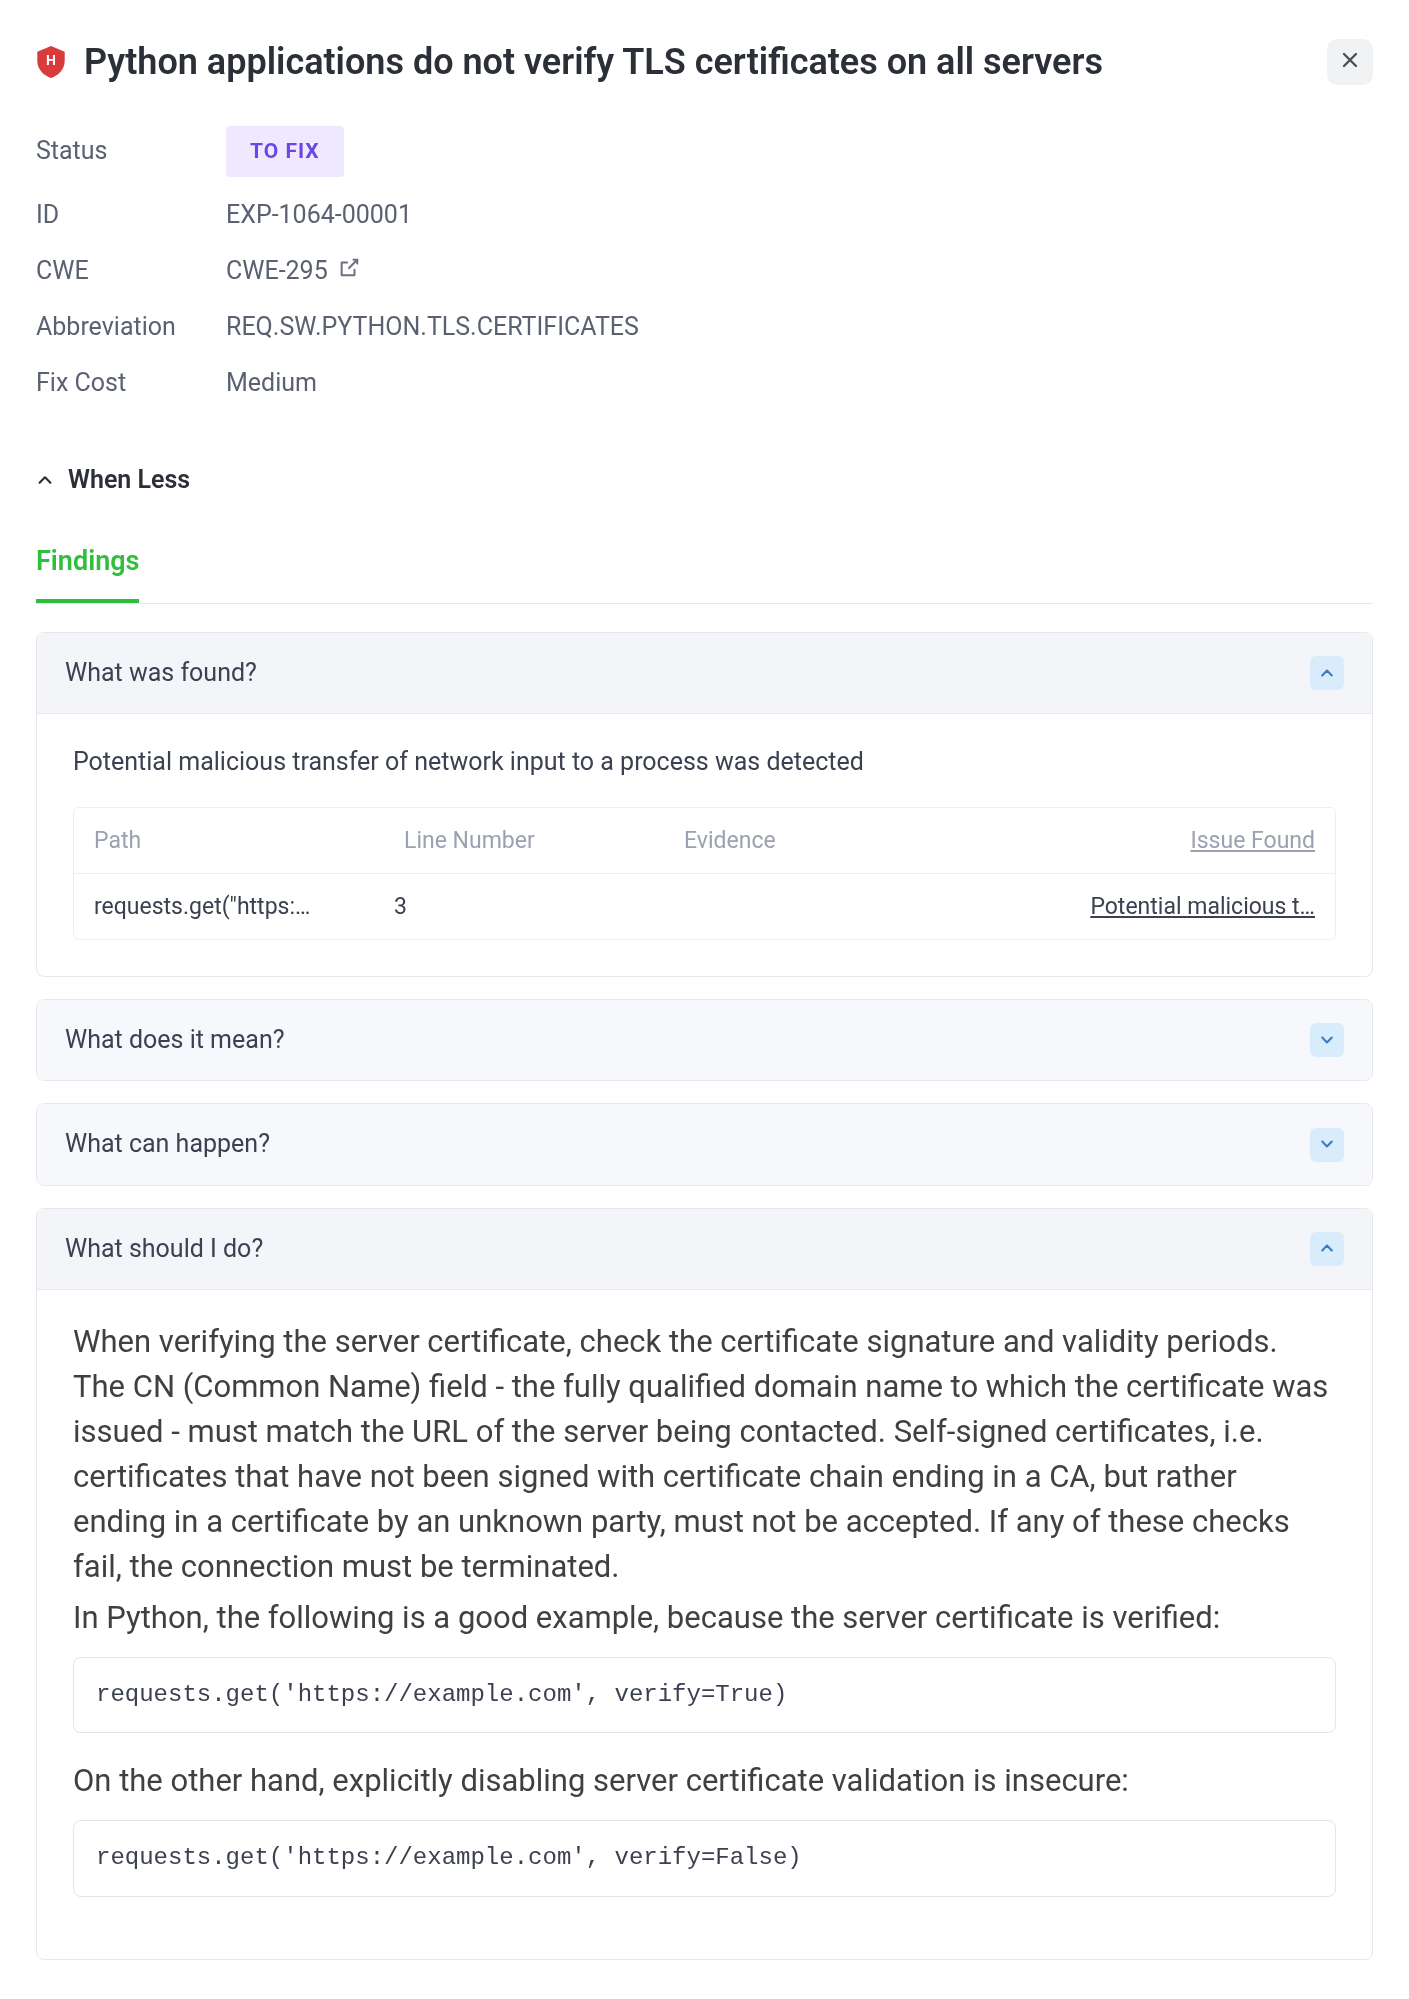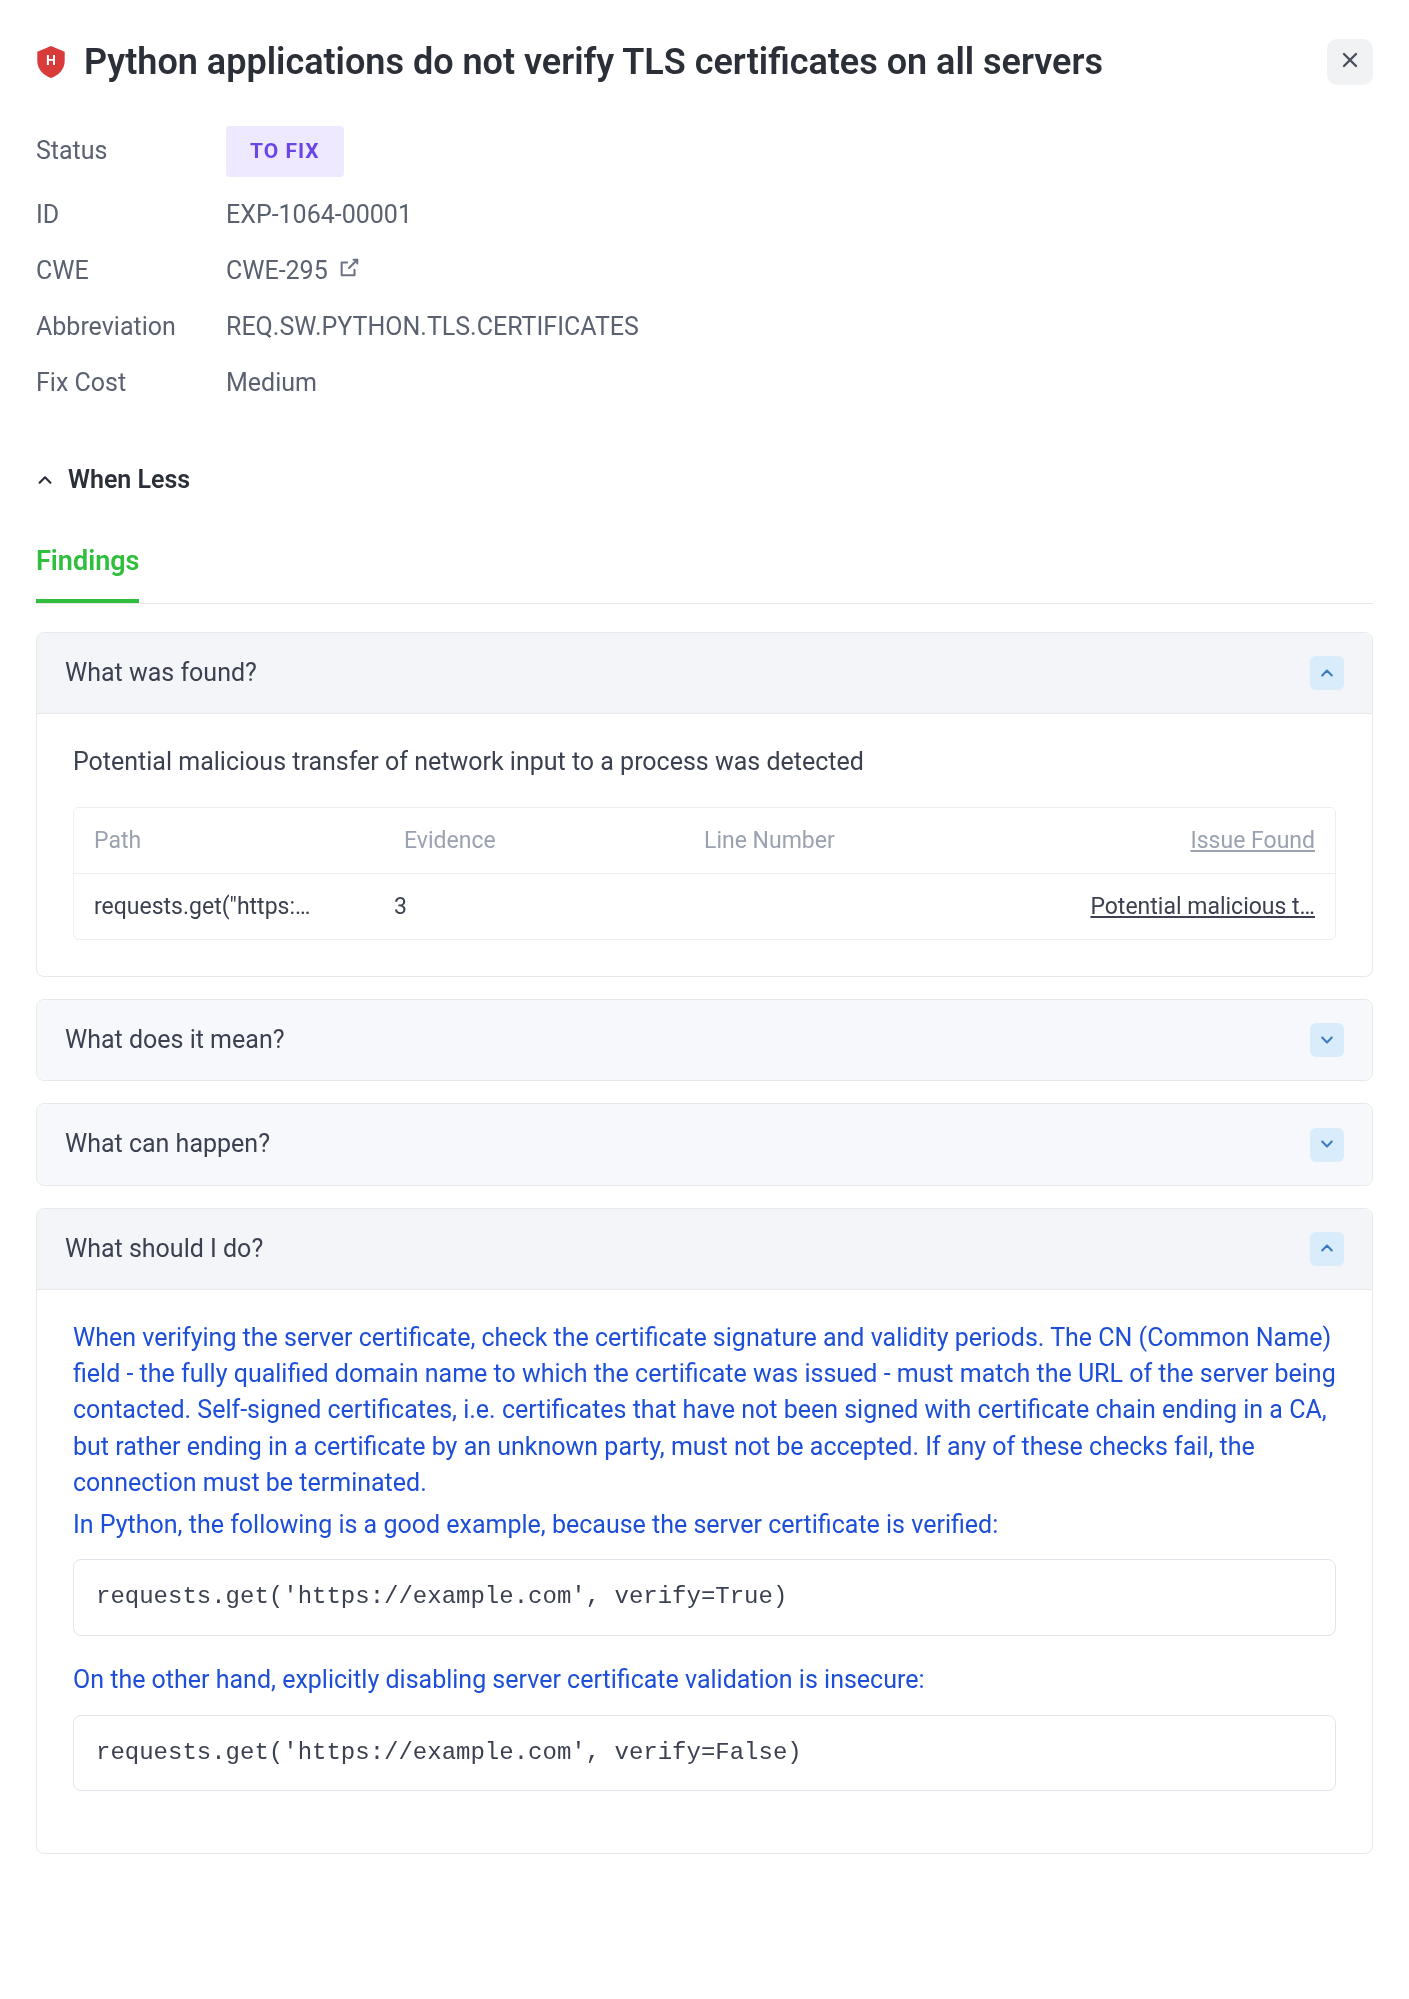--- a/index.html
+++ b/index.html
@@ -159,22 +159,22 @@
     text-overflow: ellipsis;
     white-space: nowrap;
   }
   .ft-head .ft-cell { color: #9aa1af; }
   .ft-row .ft-cell { color: #3b4150; }
   .c-path { flex: 0 0 310px; }
   .c-ev   { flex: 0 0 300px; }
   .c-ln   { flex: 0 0 280px; }
   .c-iss  { flex: 1; text-align: right; text-decoration: underline; }
   .para {
-    font-size: 25px;
-    color: #1d4ed8;
+    font-size: 31px;
+    color: #404040;
     margin-bottom: 6px;
   }
   .codeblock {
     border: 1px solid #e1e4ea;
     border-radius: 8px;
     padding: 20px 22px;
     font-family: "SFMono-Regular", Consolas, "Liberation Mono", Menlo, monospace;
     font-size: 24px;
     color: #3b4150;
     margin: 16px 0 26px 0;
@@ -262,22 +262,22 @@
             <path d="M4 13 L10 7 L16 13" fill="none" stroke="#3a7bbf" stroke-width="2.6" stroke-linecap="round" stroke-linejoin="round"></path>
           </svg>
       </span>
     </div>
   </div>
   <div class="panel-body">
     <div class="finding-desc">Potential malicious transfer of network input to a process was detected</div>
     <div class="finding-table">
       <div class="ft-head">
         <div class="ft-cell c-path">Path</div>
+        <div class="ft-cell c-ln">Line Number</div>
         <div class="ft-cell c-ev">Evidence</div>
-        <div class="ft-cell c-ln">Line Number</div>
         <div class="ft-cell c-iss">Issue Found</div>
       </div>
       <div class="ft-row">
         <div class="ft-cell c-ev">requests.get("https:…</div>
         <div class="ft-cell c-ln">3</div>
         <div class="ft-cell c-iss">Potential malicious t…</div>
       </div>
     </div>
   </div>
 </div>

